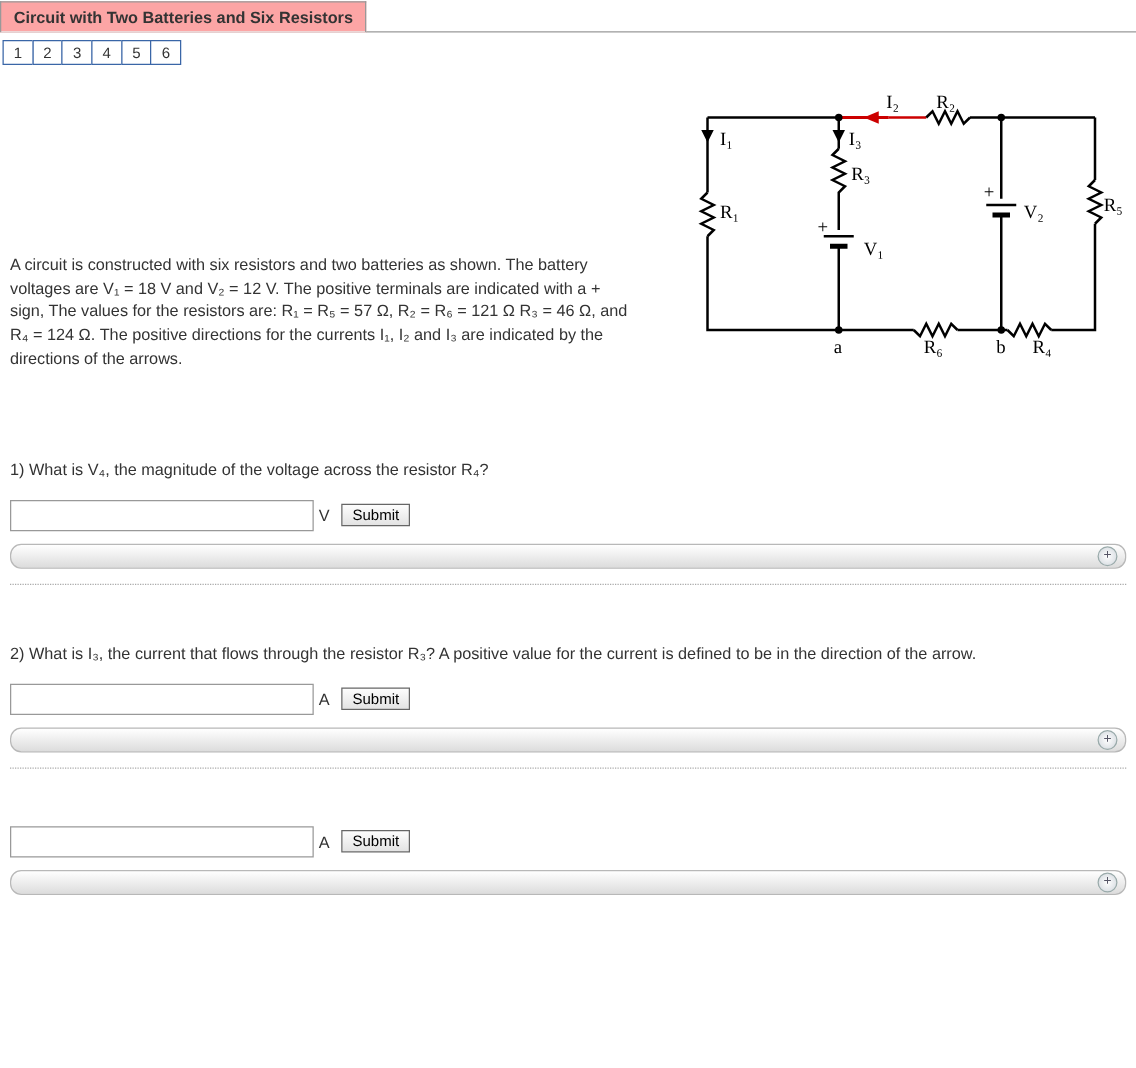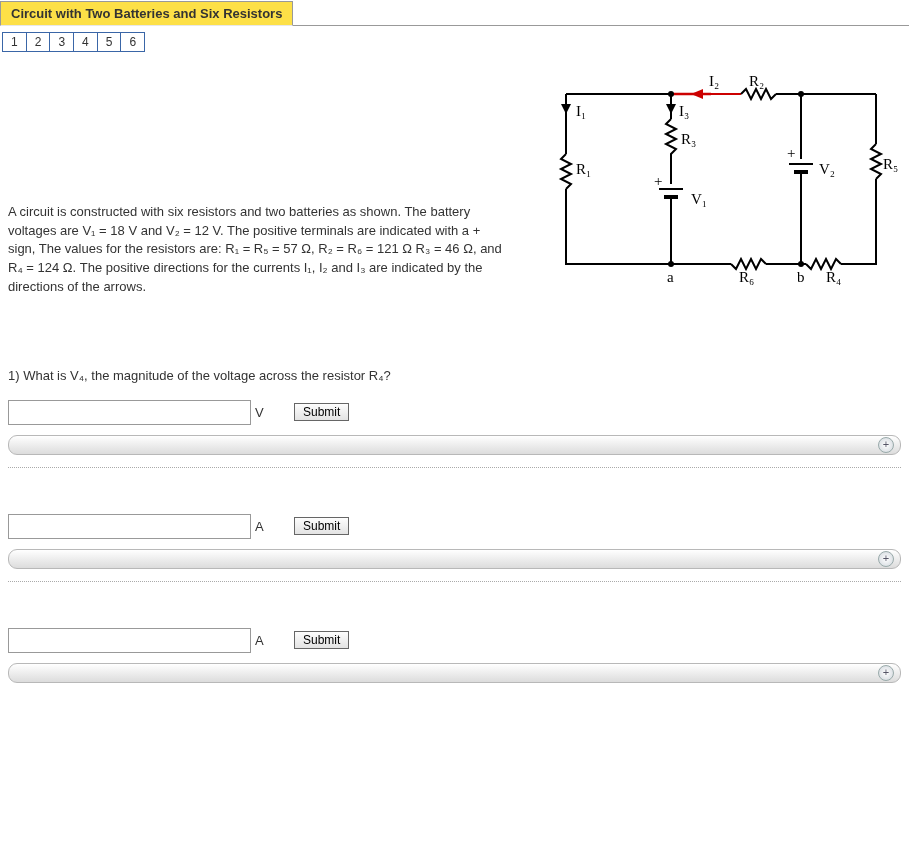--- a/index.html
+++ b/index.html
@@ -7,21 +7,21 @@
     padding: 0;
     font-family: Verdana, Geneva, sans-serif;
     font-size: 13px;
     color: #333;
     background: #fff;
     width: 909px;
   }
   .title-tab {
     border: 1px solid #999;
     border-bottom: 1px solid #e8e8e8;
-    background: #fde047;
+    background: #fca5a5;
     display: inline-block;
     padding: 4px 10px;
     font-weight: bold;
     position: relative;
     top: 1px;
     z-index: 2;
   }
   .title-rule {
     border-top: 1px solid #999;
     margin: 0 0 4px 0;
@@ -83,21 +83,20 @@
     width: 14px;
     display: inline-block;
   }
   .submit-btn {
     border: 1px solid #666;
     background: linear-gradient(#fdfdfd, #e3e3e3);
     padding: 1px 8px;
     font-size: 12px;
     cursor: pointer;
     font-family: inherit;
-    margin-left: 21px;
   }
   .expand-bar {
     margin-top: 10px;
     height: 18px;
     border: 1px solid #b8b8b8;
     border-radius: 9px;
     background: linear-gradient(#ffffff, #dcdcdc);
     position: relative;
     cursor: pointer;
   }
@@ -235,20 +234,21 @@
       <span class="unit">V</span>
       <button class="submit-btn">Submit</button>
     </div>
     <div class="expand-bar">
       <span class="plus">+</span>
     </div>
     <hr class="sep">
   </div>
 
   <div class="question">
+    <div class="question-text">2) What is I₃, the current that flows through the resistor R₃? A positive value for the current is defined to be in the direction of the arrow.</div>
     <div class="answer-row">
       <input class="answer-input" type="text" style="">
       <span class="unit">A</span>
       <button class="submit-btn">Submit</button>
     </div>
     <div class="expand-bar">
       <span class="plus">+</span>
     </div>
     <hr class="sep">
   </div>

